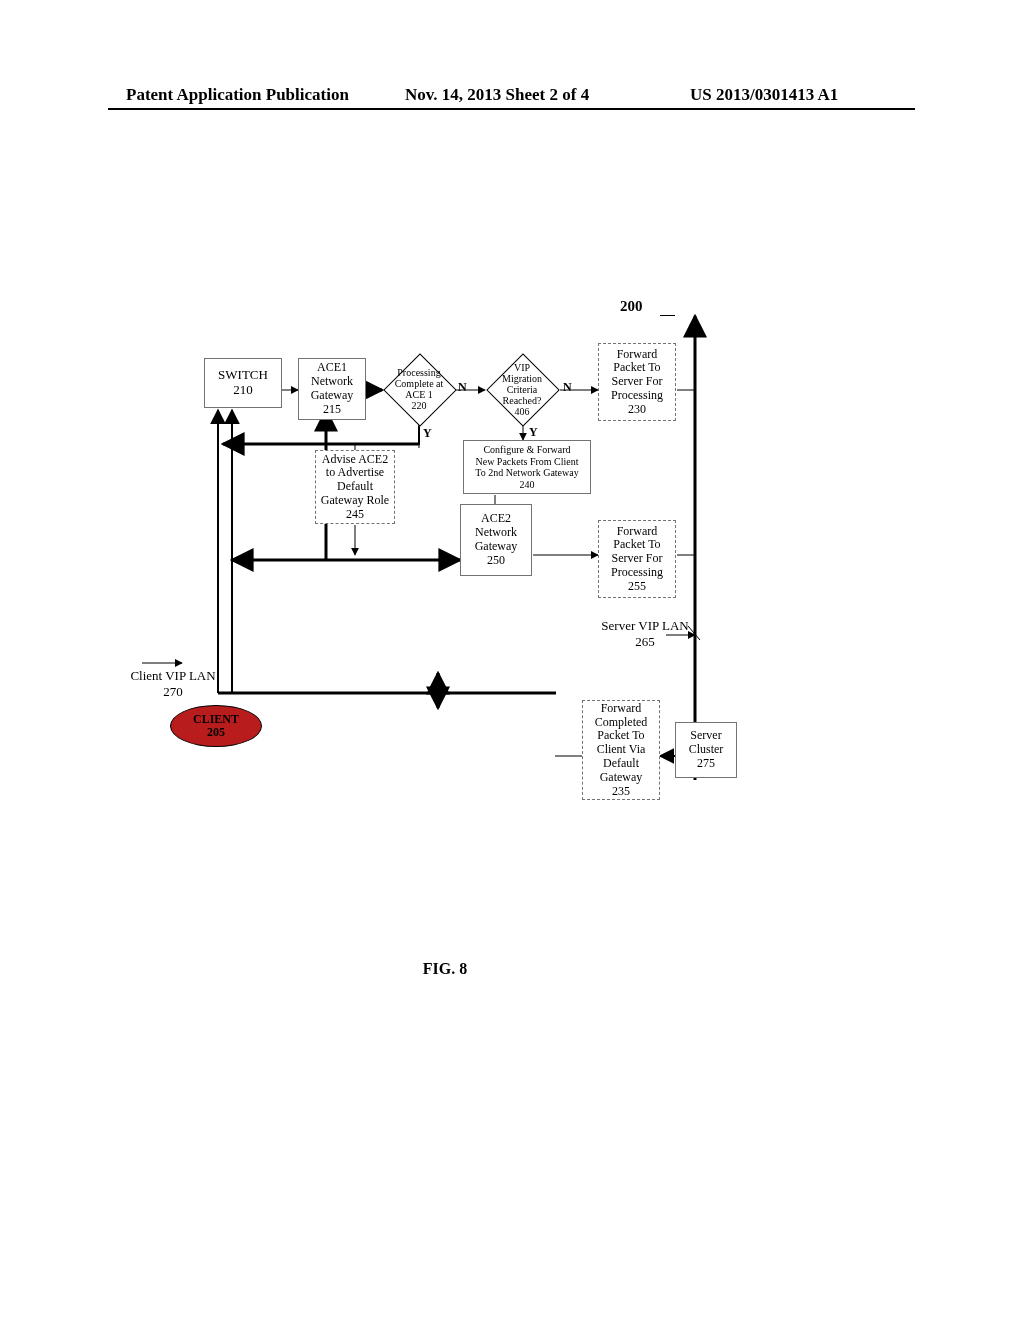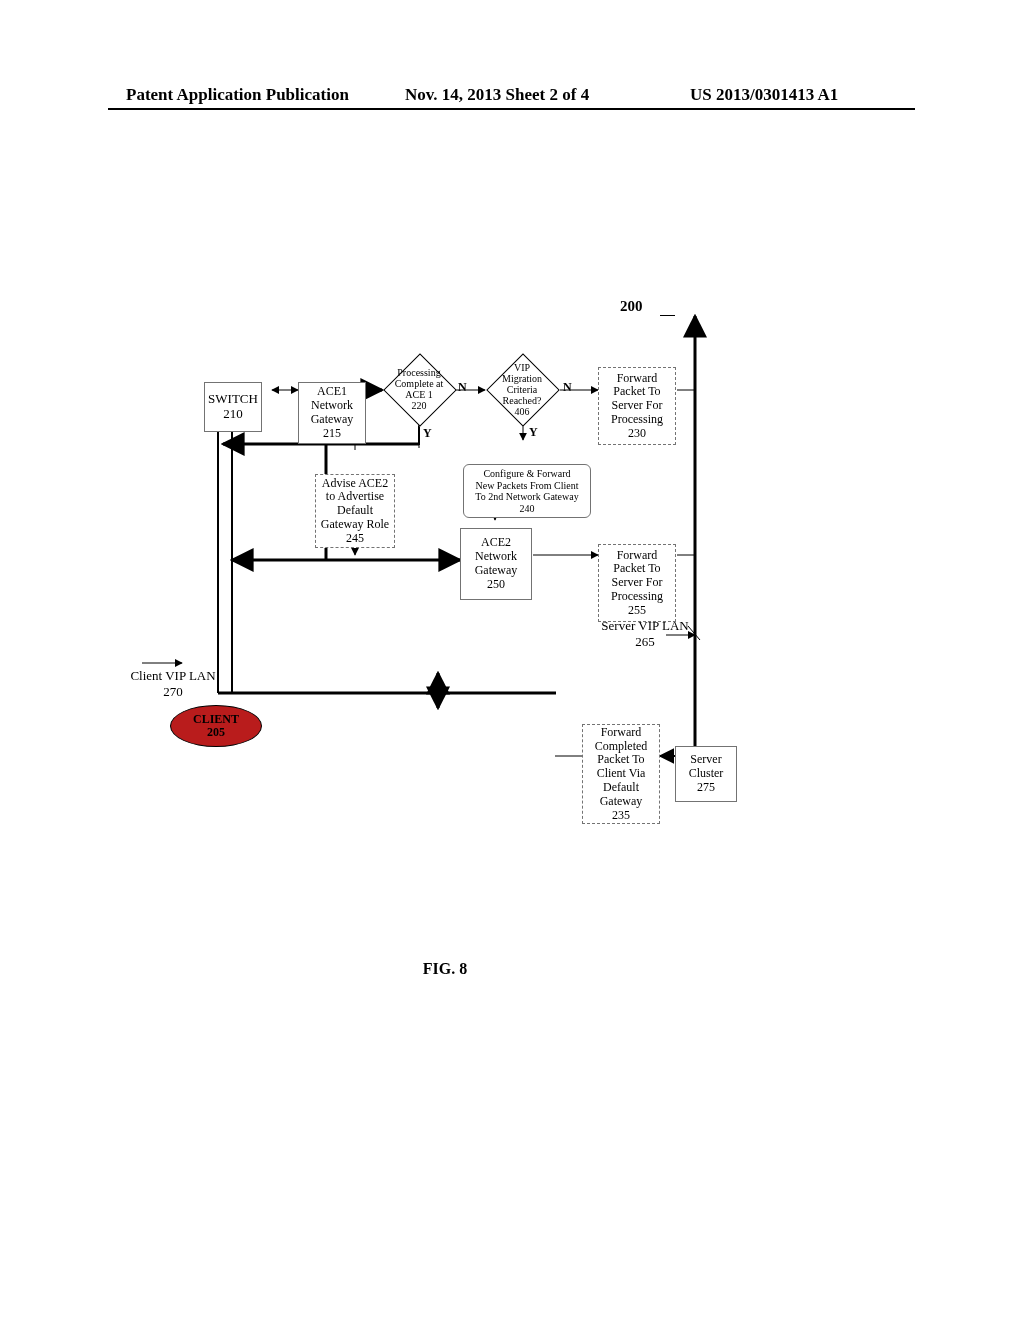--- a/index.html
+++ b/index.html
@@ -51,21 +51,20 @@
     text-align: center;
     font-size: 12px;
     line-height: 1.15;
     background: #fff;
     display: flex;
     align-items: center;
     justify-content: center;
     flex-direction: column;
     padding: 2px;
     box-sizing: border-box;
-    margin-top: 24px;
   }
   .dashed { border-style: dashed; border-width: 1px; }
   .diamond {
     position: absolute;
   }
   .diamond-shape {
     width: 100%;
     height: 100%;
     border: 1px solid #000;
     transform: rotate(45deg);
@@ -192,21 +191,21 @@
     <line x1="632" y1="756" x2="555" y2="756" stroke="#000" stroke-width="1"></line>
 
     <line x1="666" y1="635" x2="695" y2="635" stroke="#000" stroke-width="1" marker-end="url(#ah)"></line>
 
     <line x1="688" y1="626" x2="700" y2="640" stroke="#000" stroke-width="1"></line>
 
     <line x1="675" y1="756" x2="660" y2="756" stroke="#000" stroke-width="2" marker-end="url(#ah)"></line>
 
   </svg>
 
-  <div class="box" style="left:204px; top:358px; width:58px; height:50px; font-size:13px;">
+  <div class="box" style="left:204px; top:358px; width:78px; height:50px; font-size:13px;">
     <div style="white-space:pre-line;">SWITCH
 210</div>
   </div>
 
   <div class="box" style="left:298px; top:358px; width:68px; height:62px;">
     <div style="white-space:pre-line;">ACE1
 Network
 Gateway
 215</div>
   </div>
@@ -233,21 +232,21 @@
   <div class="yn" style="left:563px; top:380px;">N</div>
 
   <div class="box dashed" style="left:598px; top:343px; width:78px; height:78px;">
     <div style="white-space:pre-line;">Forward
 Packet To
 Server For
 Processing
 230</div>
   </div>
 
-  <div class="box" style="left:463px; top:440px; width:128px; height:54px; font-size:10px;border-radius:6px;">
+  <div class="box" style="left:463px; top:440px; width:128px; height:54px; font-size:10px;">
     <div style="white-space:pre-line;">Configure &amp; Forward
 New Packets From Client
 To 2nd Network Gateway
 240</div>
   </div>
 
   <div class="box dashed" style="left:315px; top:450px; width:80px; height:74px;">
     <div style="white-space:pre-line;">Advise ACE2
 to Advertise
 Default

